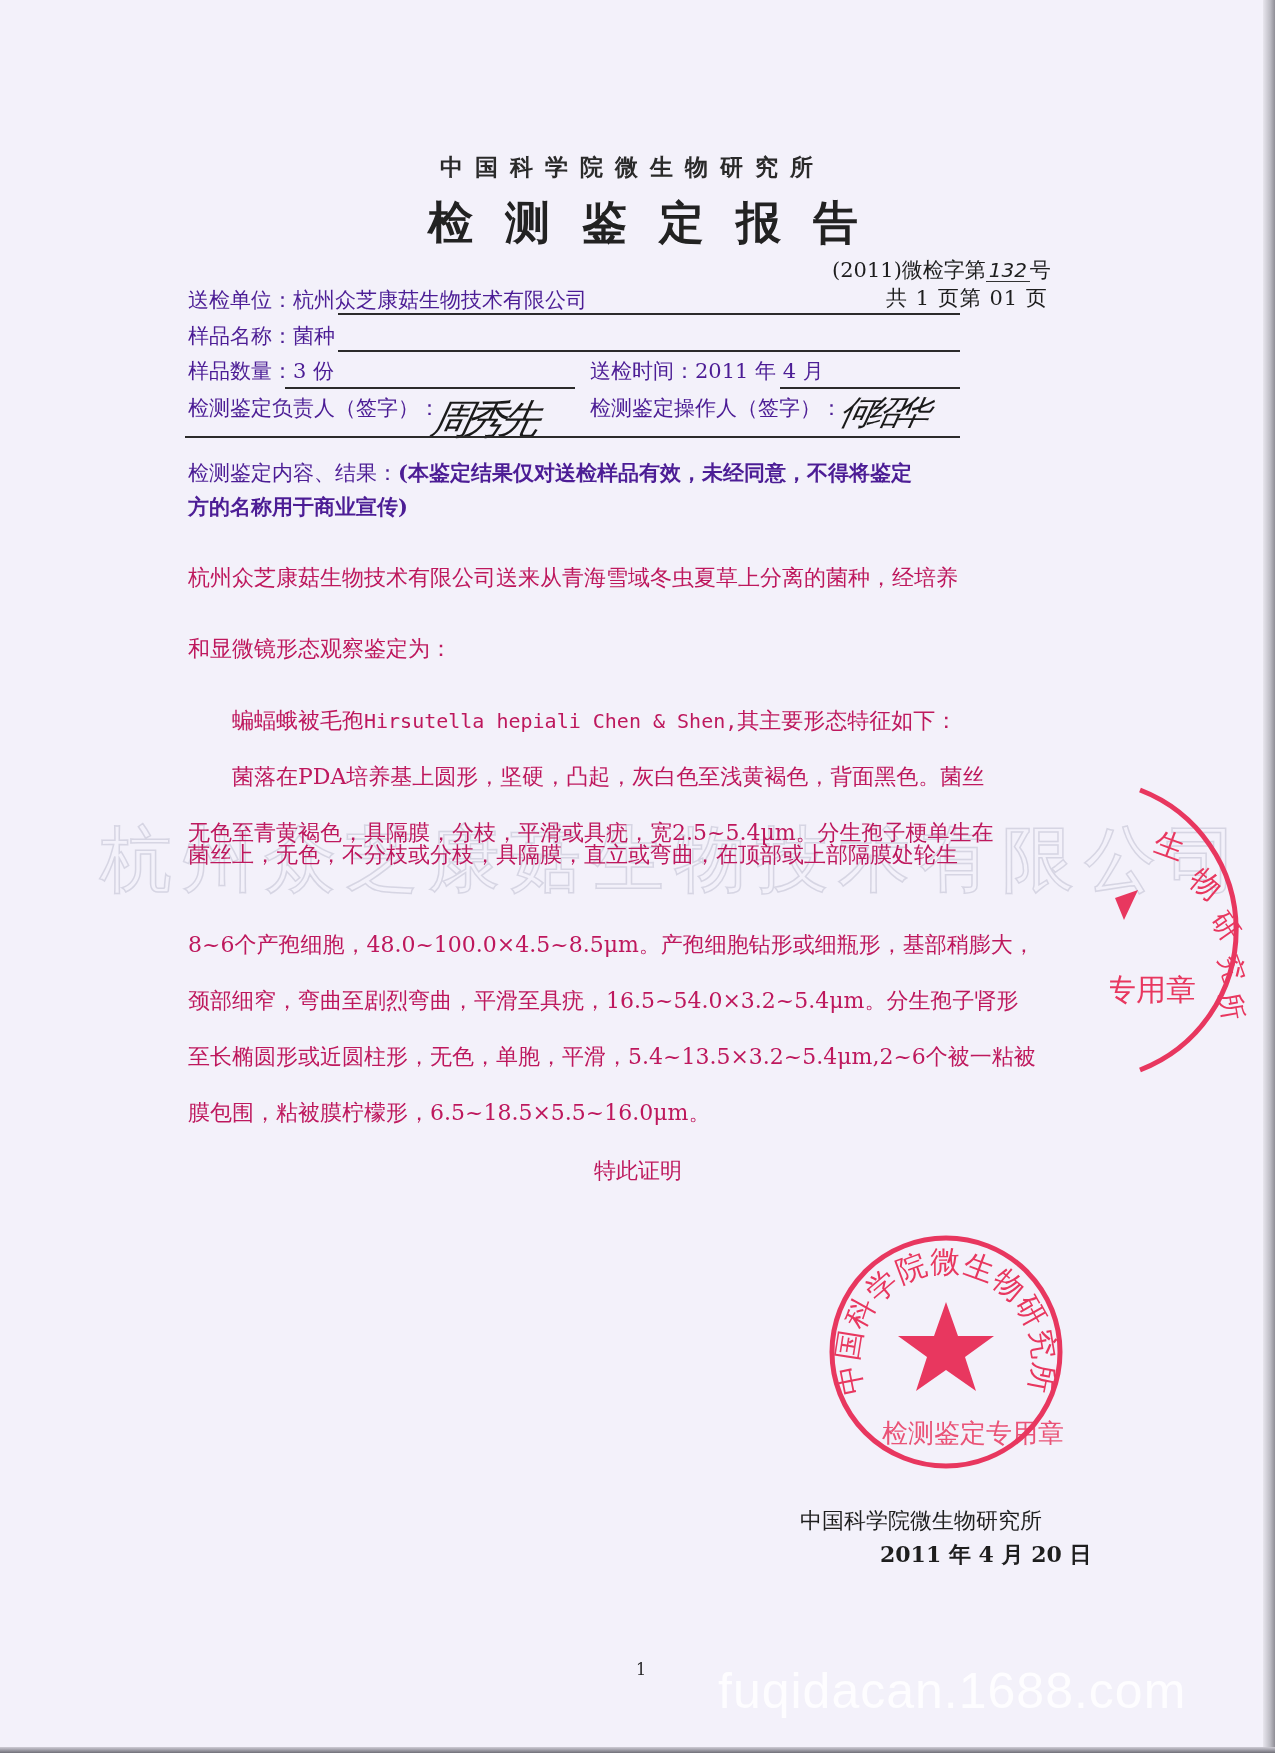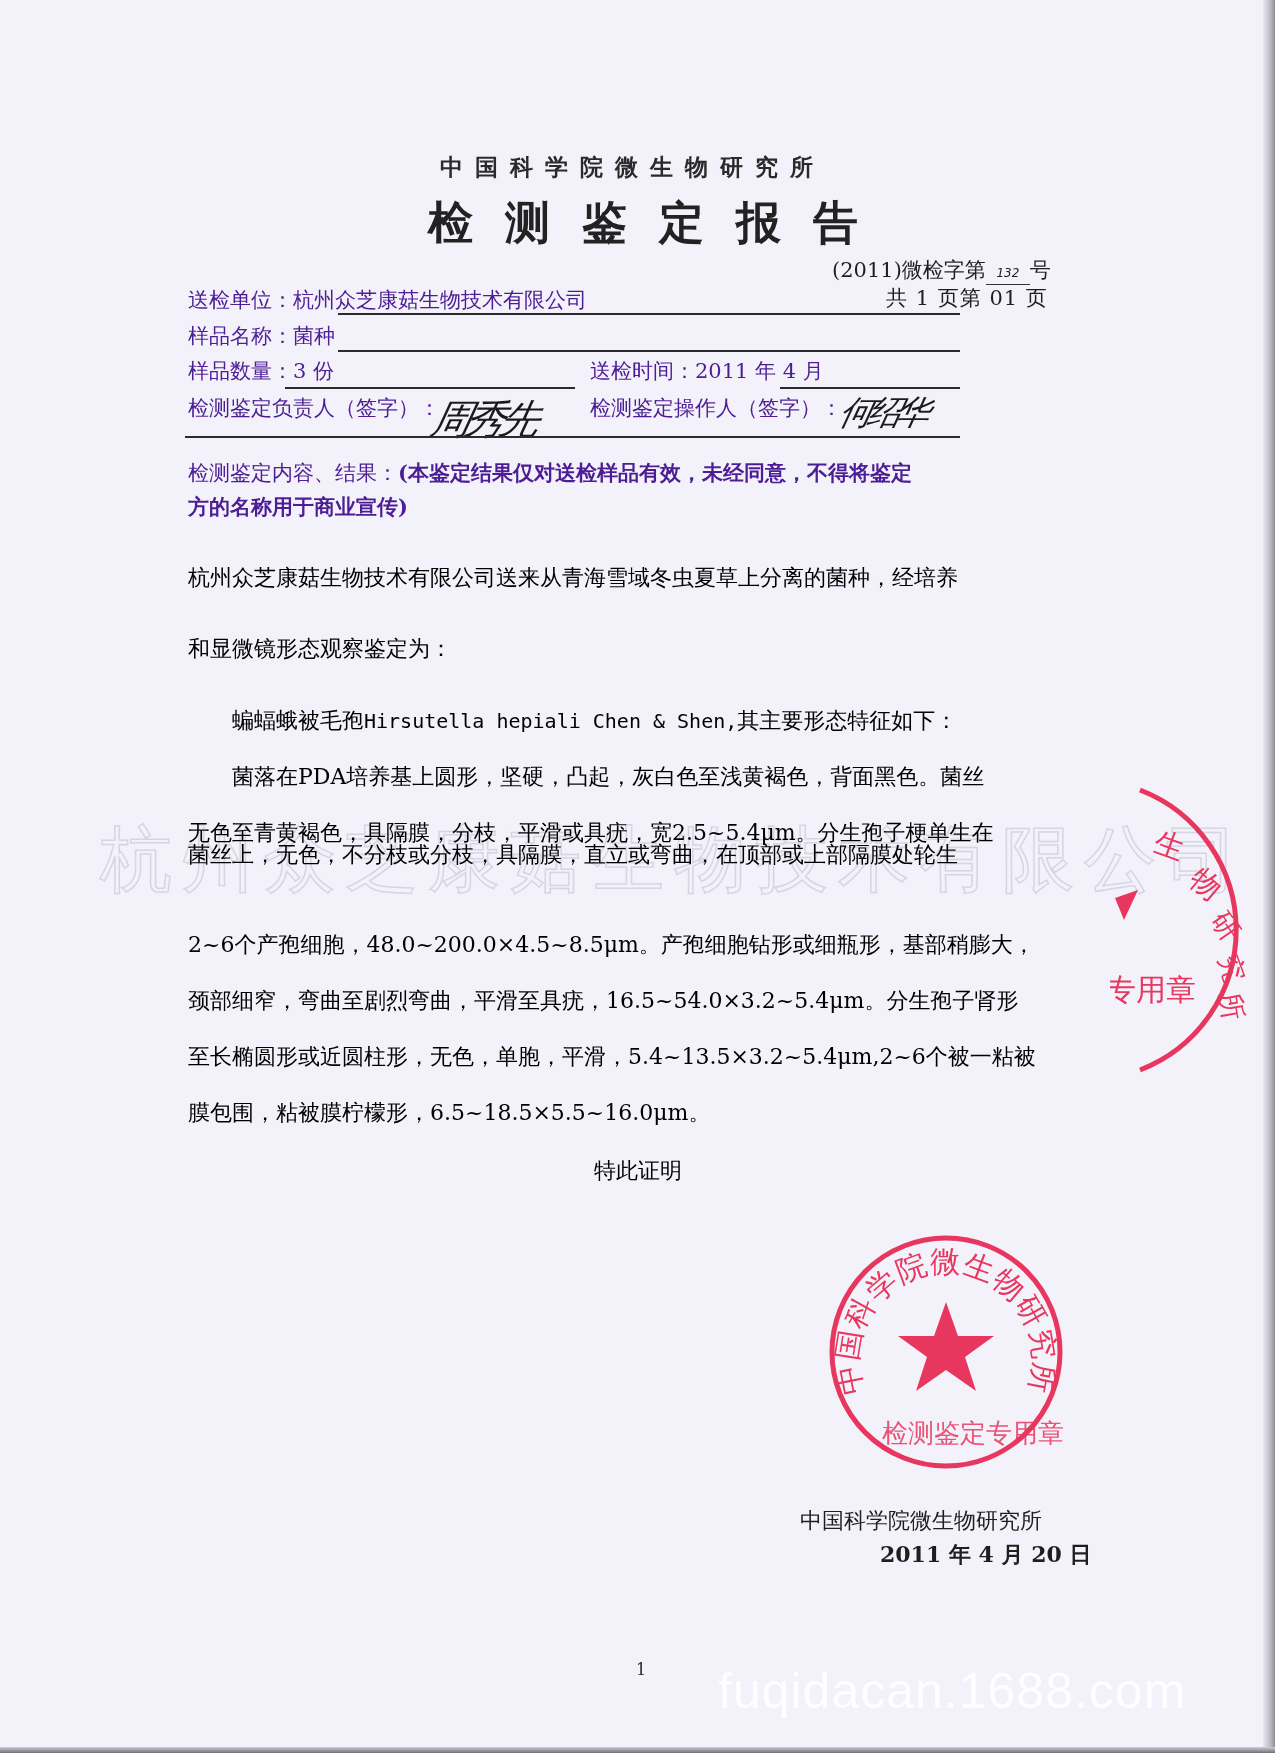--- a/index.html
+++ b/index.html
@@ -17,29 +17,29 @@
       position: absolute; left: 0; bottom: 0; width: 1275px; height: 6px;
       background: linear-gradient(to bottom, #cfcdd6, #707078);
     }
     .abs { position: absolute; white-space: nowrap; }
     .sans { font-family: "DejaVu Sans", "Liberation Sans", sans-serif; }
     .hdr-org { left: 440px; top: 152px; font-size: 23px; letter-spacing: 12px; font-weight: bold; color: #2a2a2a; }
     .hdr-title { left: 428px; top: 193px; font-size: 45px; letter-spacing: 32px; font-weight: bold; color: #222; }
     .doc-no { left: 832px; top: 256px; font-size: 21px; }
     .doc-no .num {
       display: inline-block; width: 44px; text-align: center;
-      font-family: "DejaVu Sans", sans-serif; font-style: italic; font-size: 12px;
+      font-family: "DejaVu Sans", sans-serif; font-style: italic; font-size: 20px;
       border-bottom: 1.5px solid #333; line-height: 22px;
     }
     .page-count { left: 886px; top: 284px; font-size: 21px; letter-spacing: 1px; }
     .field { font-size: 21px; color: #4c1d95; }
     .rule { position: absolute; height: 2px; background: #2b2b2b; }
     .sig { font-family: "DejaVu Sans", sans-serif; font-style: italic; font-size: 40px; color: #1a1a1a; transform: skewX(-12deg); letter-spacing: -6px; }
     .note-bold { font-weight: bold; }
-    .body-text { font-size: 22px; color: #000000; }
+    .body-text { font-size: 22px; color: #be185d; }
     .mono { font-family: "DejaVu Sans Mono", "Liberation Mono", monospace; font-size: 20px; }
     .watermark {
       left: 100px; top: 812px; font-size: 72px; letter-spacing: 10px;
       color: rgba(255,255,255,0.0); -webkit-text-stroke: 1.5px rgba(180,180,200,0.45);
       font-family: "DejaVu Sans", sans-serif;
     }
     .watermark-url {
       left: 718px; top: 1662px; font-size: 50px; font-family: "Liberation Sans", sans-serif;
       color: rgba(255,255,255,0.85); letter-spacing: 1px;
     }
@@ -96,21 +96,21 @@
 <div class="abs body-text" style="left:188px; top:563px;">杭州众芝康菇生物技术有限公司送来从青海雪域冬虫夏草上分离的菌种，经培养</div>
 <div class="abs body-text" style="left:188px; top:634px;">和显微镜形态观察鉴定为：</div>
 
 <div class="abs body-text" style="left:232px; top:706px;">
   <span>蝙蝠蛾被毛孢</span><span class="mono">Hirsutella hepiali Chen &amp; Shen,</span><span>其主要形态特征如下：</span>
 </div>
 
 <div class="abs body-text" style="left:232px; top:762px;">菌落在PDA培养基上圆形，坚硬，凸起，灰白色至浅黄褐色，背面黑色。菌丝</div>
 <div class="abs body-text" style="left:188px; top:818px;">无色至青黄褐色，具隔膜，分枝，平滑或具疣，宽2.5~5.4μm。分生孢子梗单生在</div>
 <div class="abs body-text" style="left:188px; top:840px;">菌丝上，无色，不分枝或分枝，具隔膜，直立或弯曲，在顶部或上部隔膜处轮生</div>
-<div class="abs body-text" style="left:188px; top:930px;">2~6个产孢细胞，48.0~200.0×4.5~8.5μm。产孢细胞钻形或细瓶形，基部稍膨大，</div>
+<div class="abs body-text" style="left:188px; top:930px;">8~6个产孢细胞，48.0~100.0×4.5~8.5μm。产孢细胞钻形或细瓶形，基部稍膨大，</div>
 <div class="abs body-text" style="left:188px; top:986px;">颈部细窄，弯曲至剧烈弯曲，平滑至具疣，16.5~54.0×3.2~5.4μm。分生孢子肾形</div>
 <div class="abs body-text" style="left:188px; top:1042px;text-align:center;">至长椭圆形或近圆柱形，无色，单胞，平滑，5.4~13.5×3.2~5.4μm,2~6个被一粘被</div>
 <div class="abs body-text" style="left:188px; top:1098px;">膜包围，粘被膜柠檬形，6.5~18.5×5.5~16.0μm。</div>
 
 <div class="abs body-text" style="left:594px; top:1156px;">特此证明</div>
 
 <svg class="abs" style="left:1110px; top:770px;" width="165" height="320" viewBox="0 0 165 320">
   <path d="M 30 20 A 150 150 0 0 1 30 300" fill="none" stroke="#e8375f" stroke-width="5"></path>
   <text class="stamp-text" x="42" y="80" font-size="30" transform="rotate(20 42 80)">生</text>
   <text class="stamp-text" x="78" y="112" font-size="30" transform="rotate(40 78 112)">物</text>

